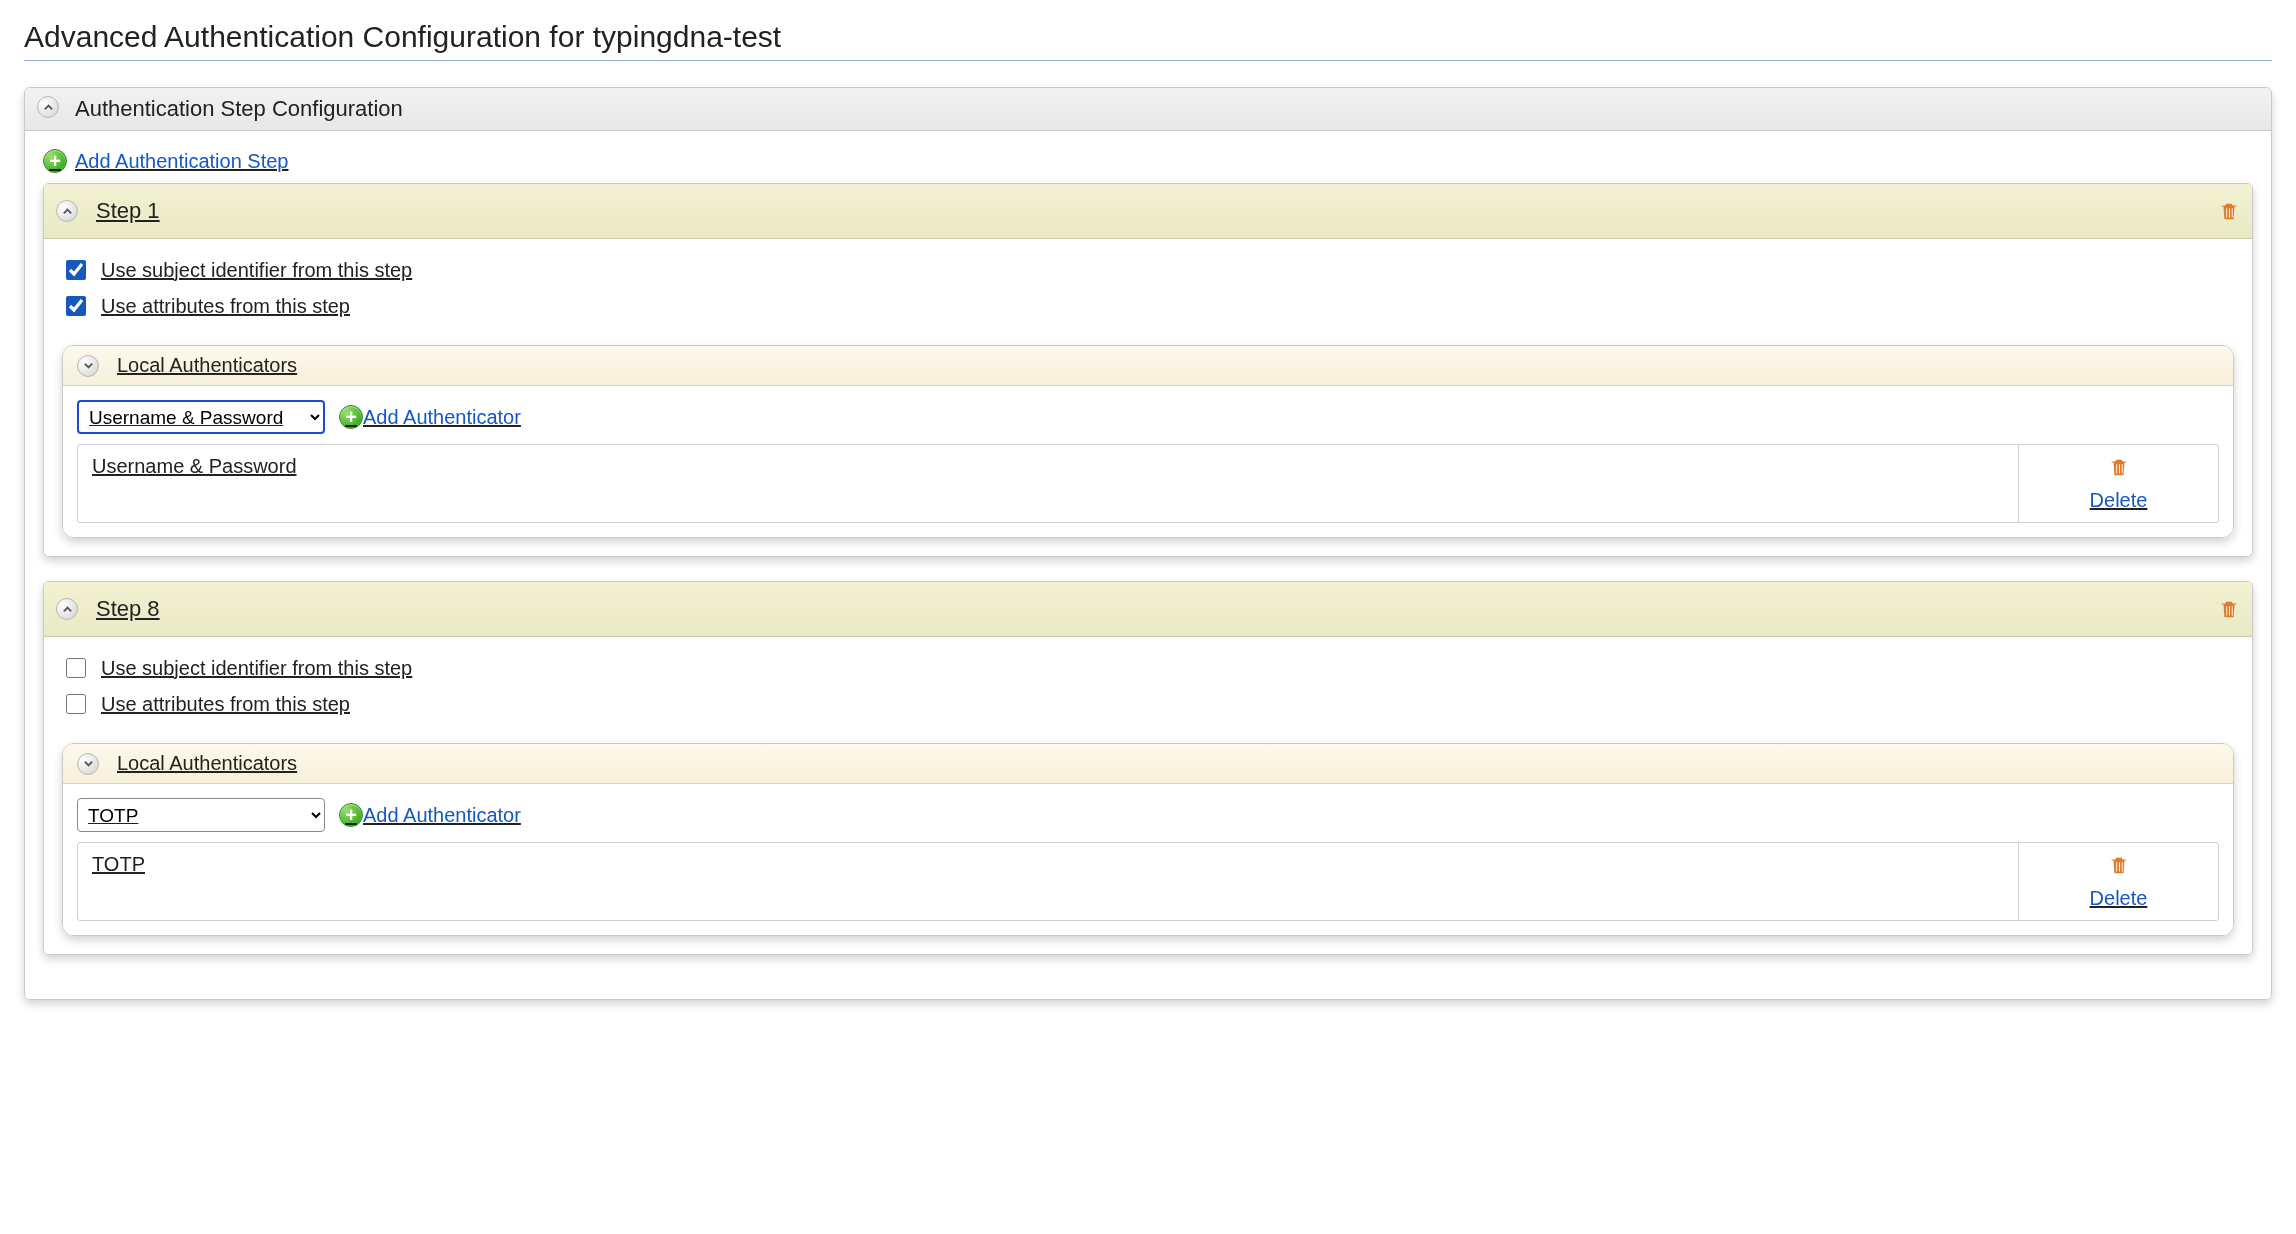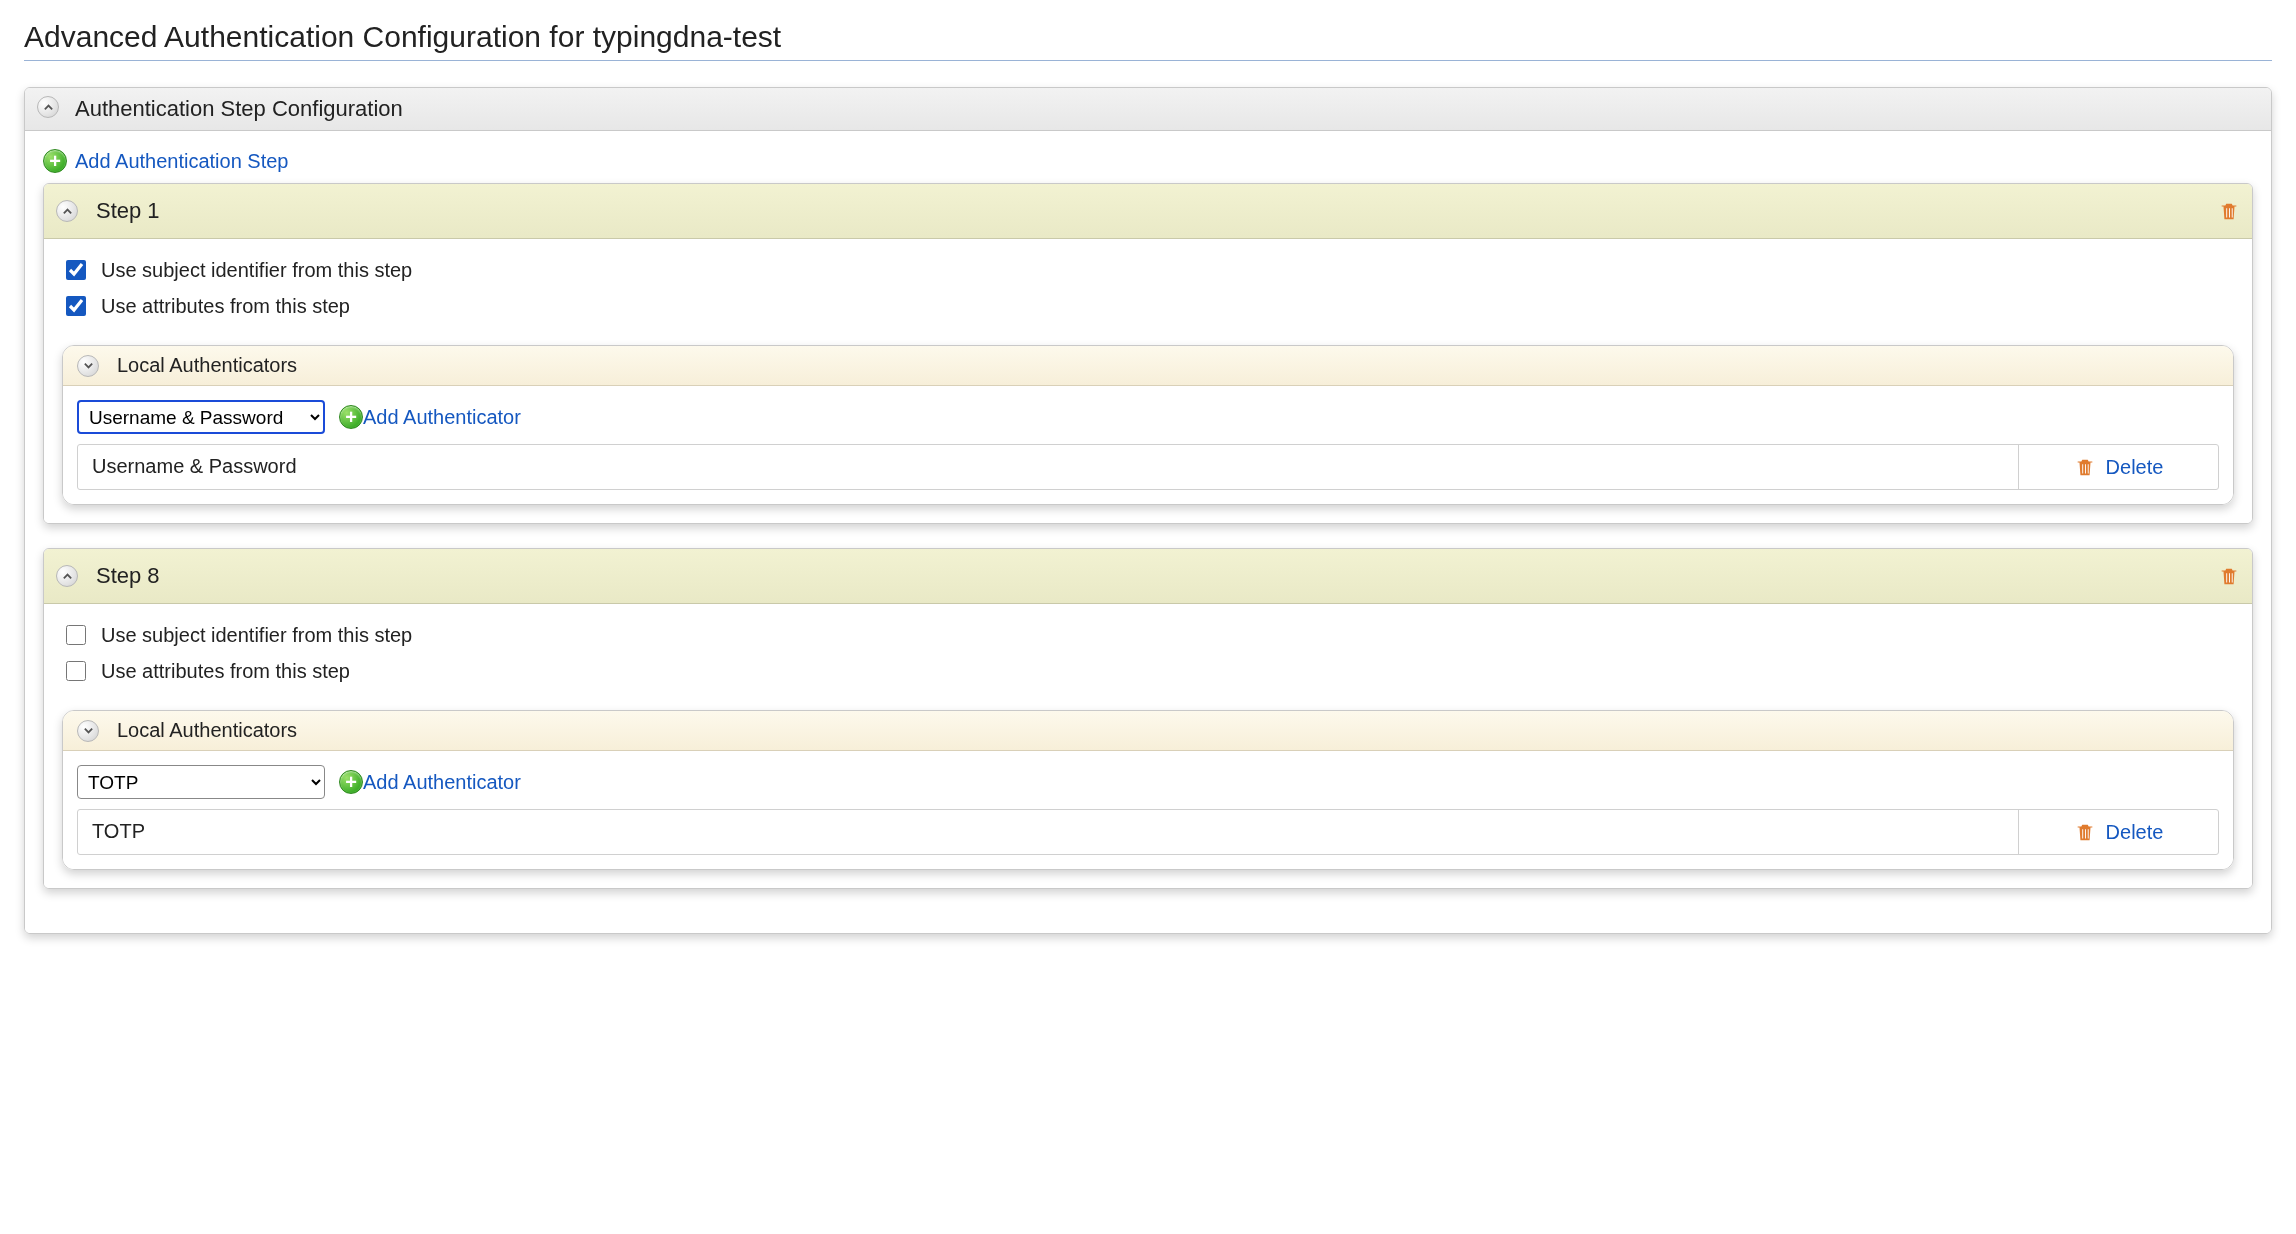--- a/index.html
+++ b/index.html
@@ -36,20 +36,21 @@
     border-bottom: 1px solid #c9c9c9;
     padding: 8px 12px;
     display: flex;
     align-items: flex-start;
     gap: 16px;
     font-size: 22px;
   }
   .panel-outer-body {
     padding: 14px 18px 20px 18px;
     background: #fff;
+    text-decoration: underline;
   }
 
   .add-step {
     display: flex;
     align-items: center;
     gap: 8px;
     color: #1558c0;
     font-size: 20px;
     margin: 4px 0 10px 0;
     cursor: pointer;
@@ -160,20 +161,21 @@
     border-left: 1px solid #d0d0d0;
     padding: 10px 18px;
     display: flex;
     align-items: center;
     gap: 10px;
     color: #1558c0;
     font-size: 20px;
     cursor: pointer;
     min-width: 200px;
     justify-content: center;
+    flex-direction: column;
   }
 
   
   .collapse-btn {
     width: 22px;
     height: 22px;
     border-radius: 50%;
     background: radial-gradient(circle at 30% 30%, #fff, #e4e4e4 60%, #cfcfcf);
     border: 1px solid #b8b8b8;
     display: flex;

